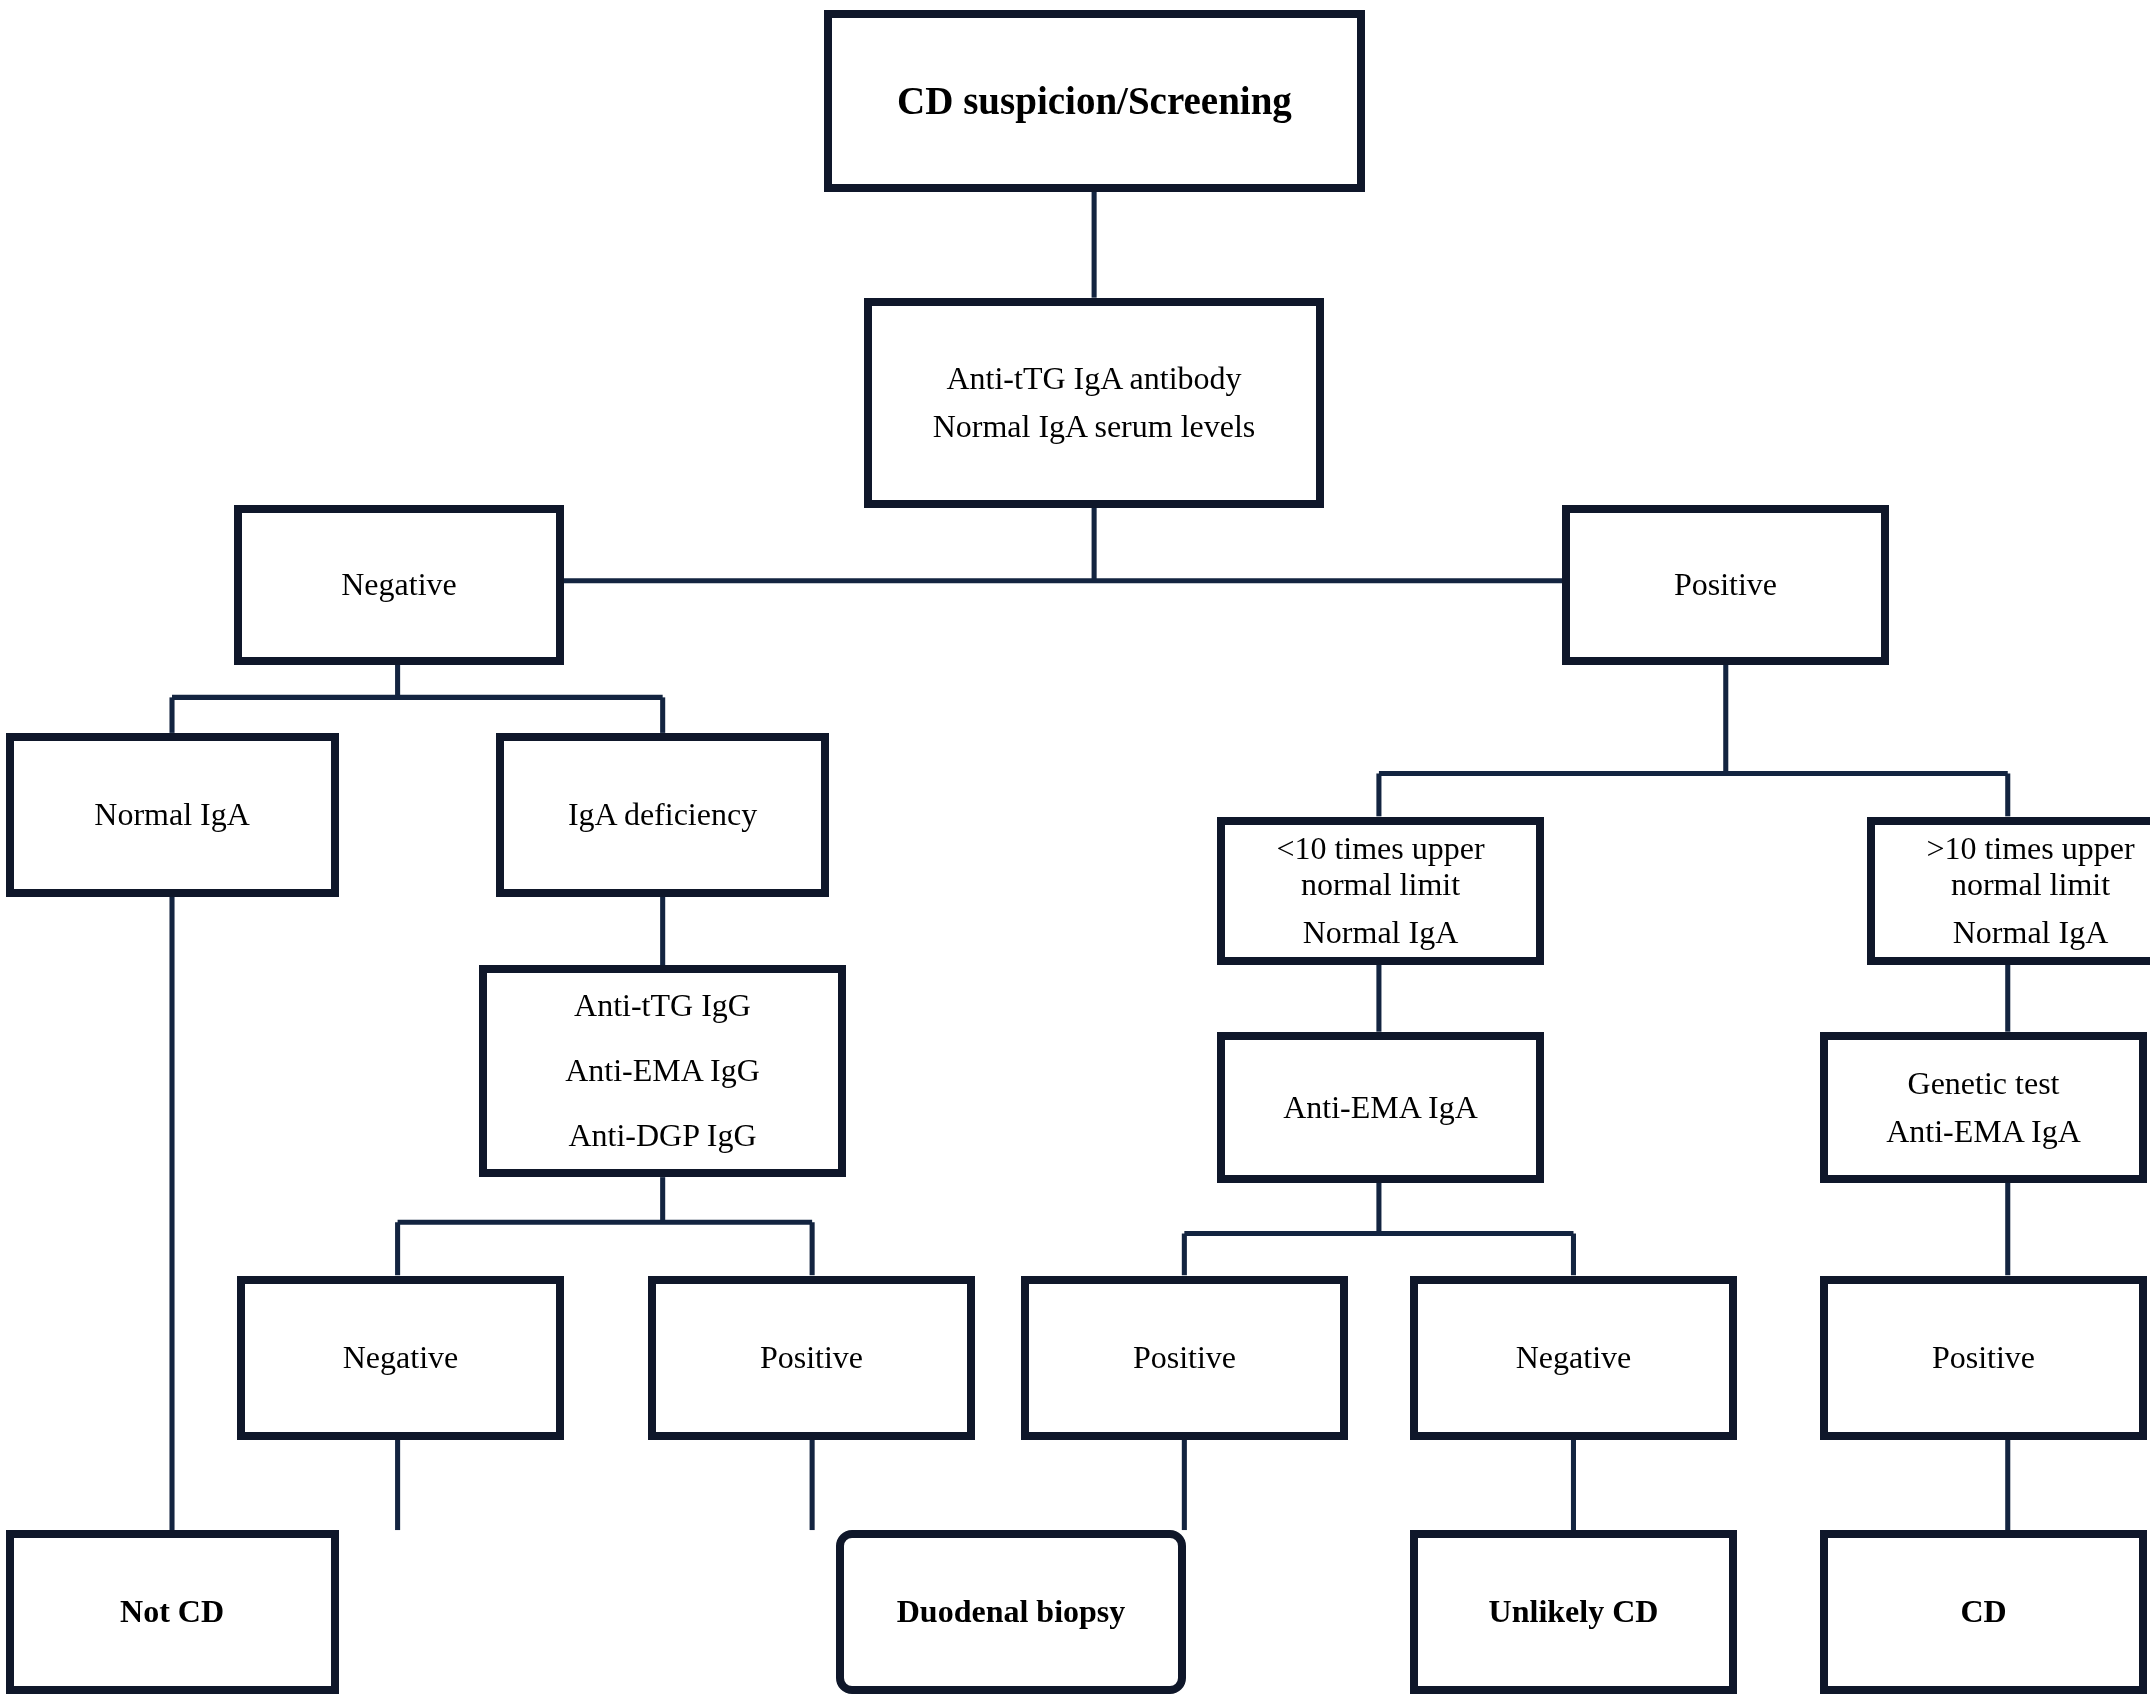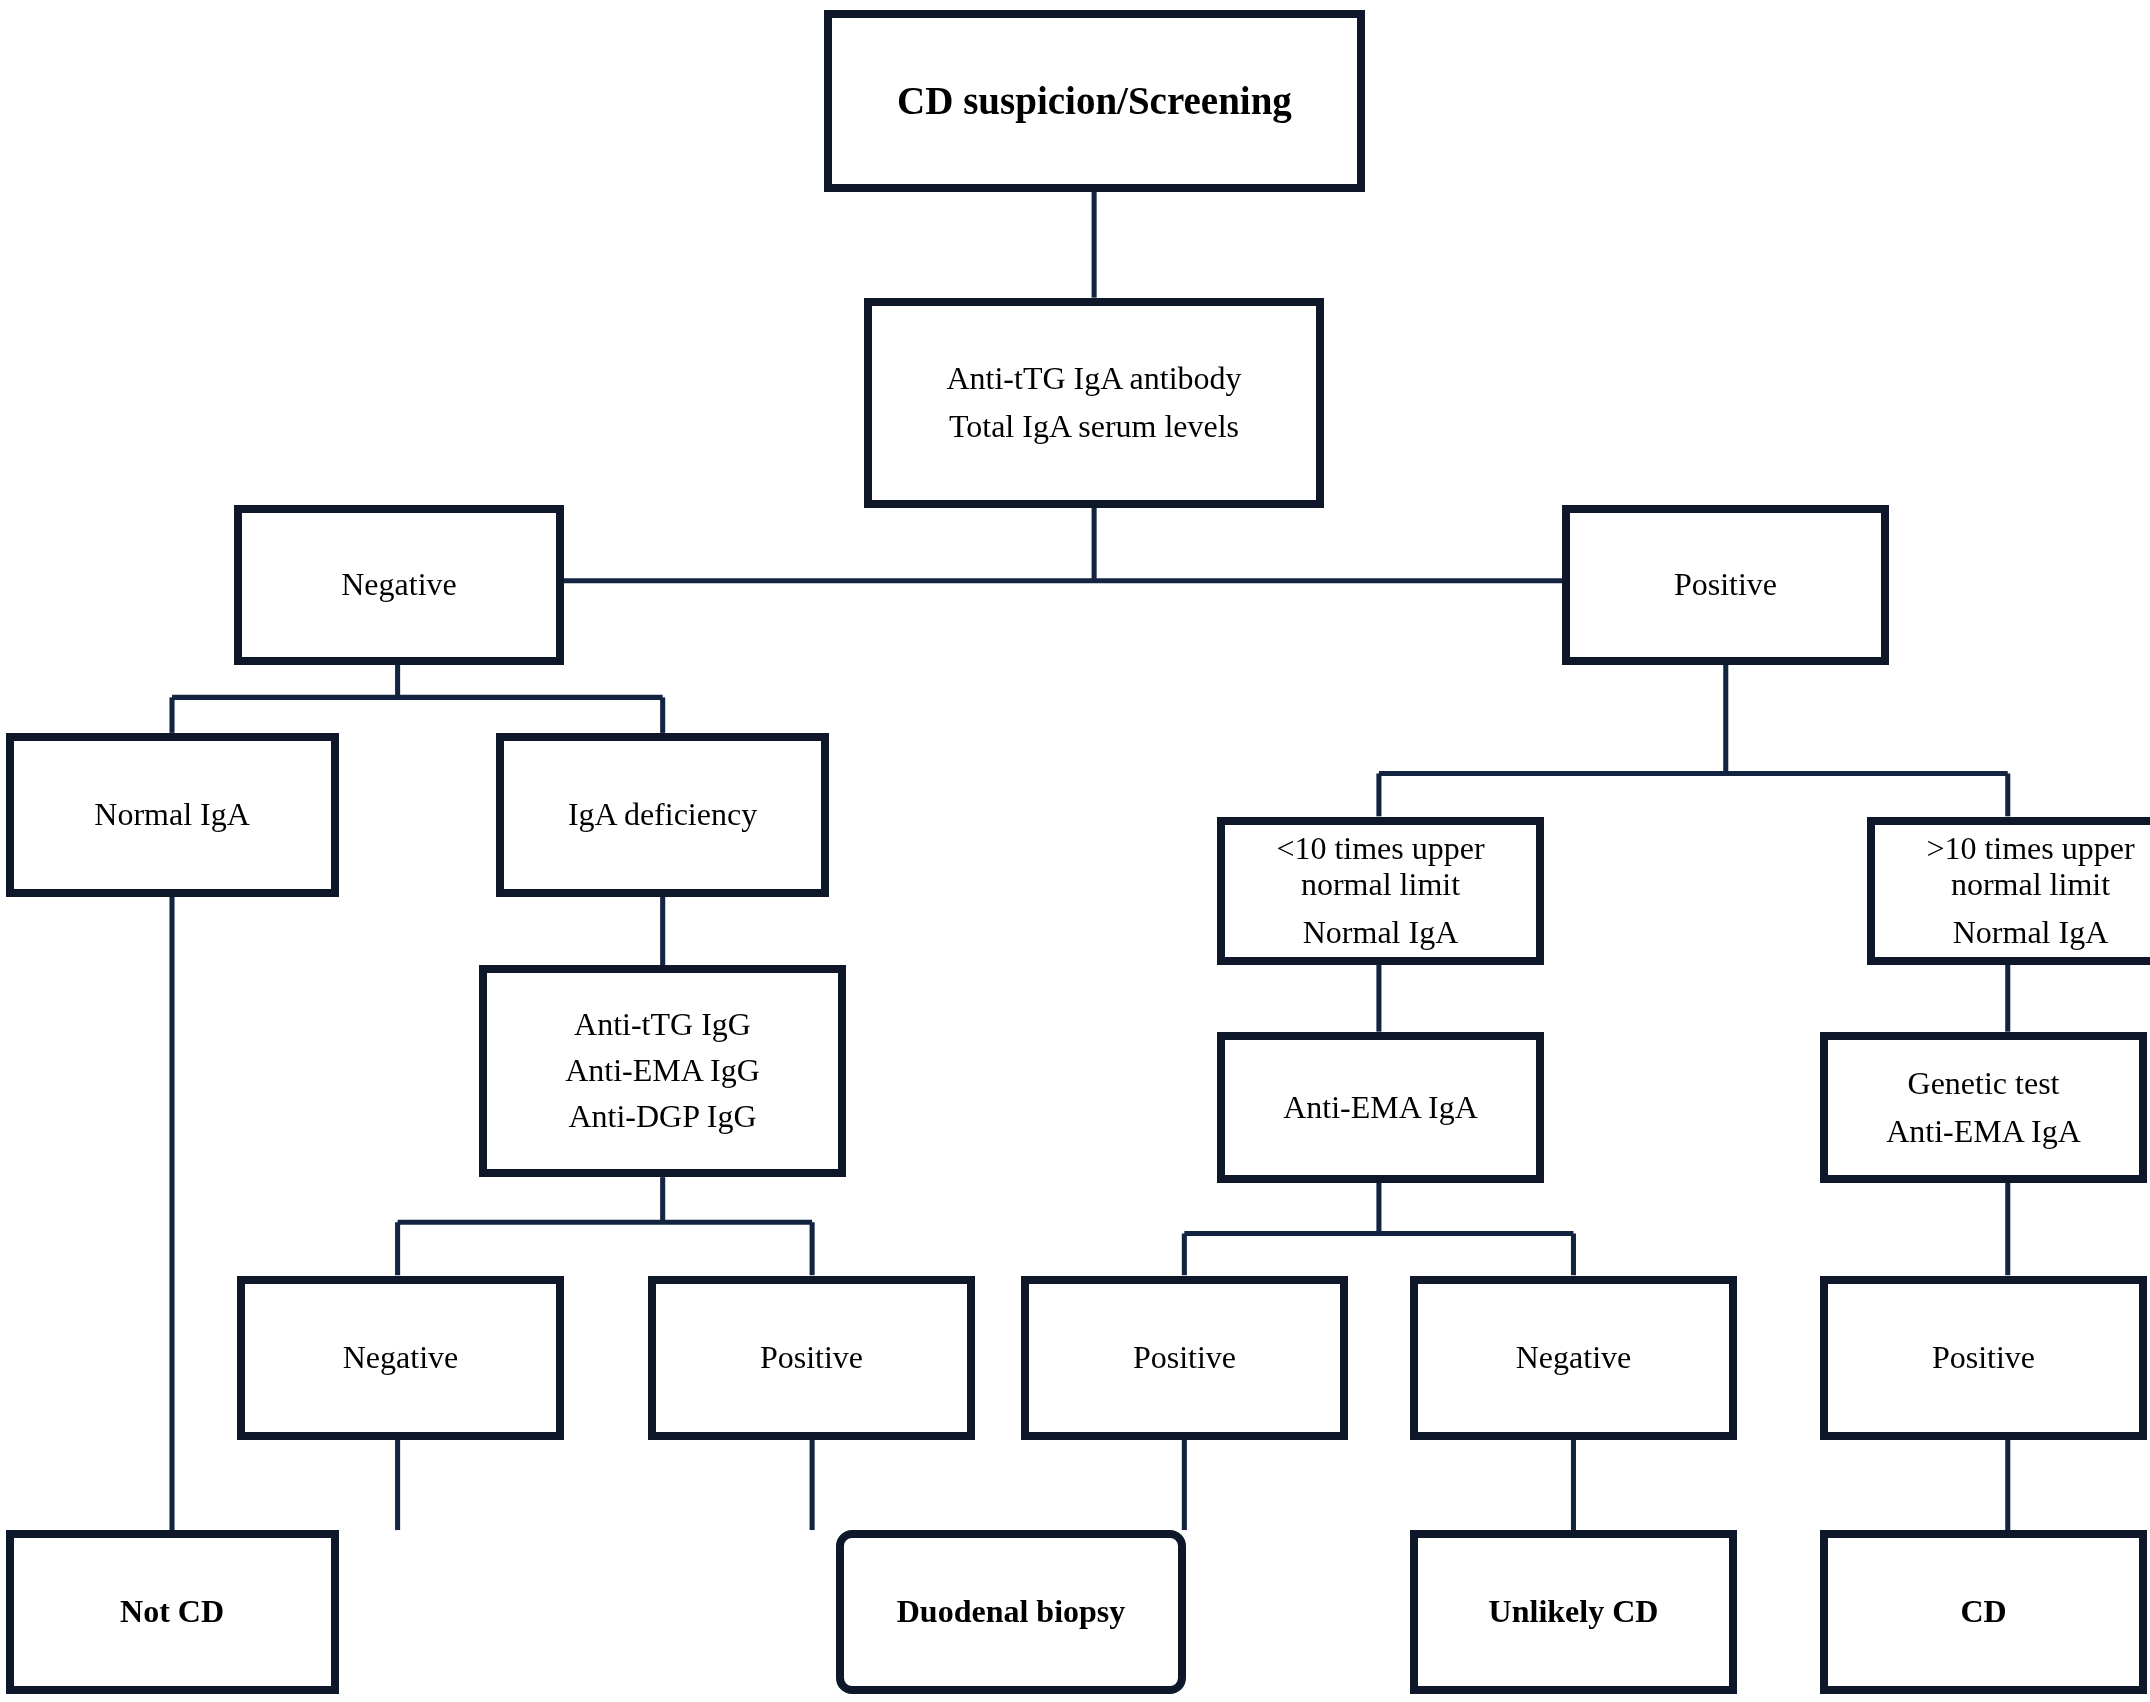--- a/index.html
+++ b/index.html
@@ -88,40 +88,40 @@
       <line x1="3560" y1="2552" x2="3560" y2="2714"></line>
     </g>
   </svg>
 
   <div class="node big" style="left:824px;top:10px;width:541px;height:182px;">
     <span class="line">CD suspicion/Screening</span>
   </div>
 
   <div class="node two-line" style="left:864px;top:298px;width:460px;height:210px;">
     <span class="line">Anti-tTG IgA antibody</span>
-    <span class="line">Total IgA serum levels</span>
+    <span class="line">Normal IgA serum levels</span>
   </div>
 
   <div class="node" style="left:234px;top:505px;width:330px;height:160px;">
     <span class="line">Negative</span>
   </div>
 
   <div class="node" style="left:1562px;top:505px;width:327px;height:160px;">
     <span class="line">Positive</span>
   </div>
 
   <div class="node" style="left:5.6px;top:733px;width:333px;height:164px;">
     <span class="line">Normal IgA</span>
   </div>
 
   <div class="node" style="left:496px;top:733px;width:333px;height:164px;">
     <span class="line">IgA deficiency</span>
   </div>
 
-  <div class="node three-line" style="left:479px;top:965px;width:367px;height:212px;">
+  <div class="node three-line" style="left:479px;top:965px;width:367px;height:212px;gap:19px;">
     <span class="line">Anti-tTG IgG</span>
     <span class="line">Anti-EMA IgG</span>
     <span class="line">Anti-DGP IgG</span>
   </div>
 
   <div class="node tight" style="left:1217px;top:817px;width:327px;height:148px;align-items:center;">
     <span class="line">&lt;10 times upper</span>
     <span class="line">normal limit</span>
     <span class="line" style="margin-top:12.4px;">Normal IgA</span>
   </div>

